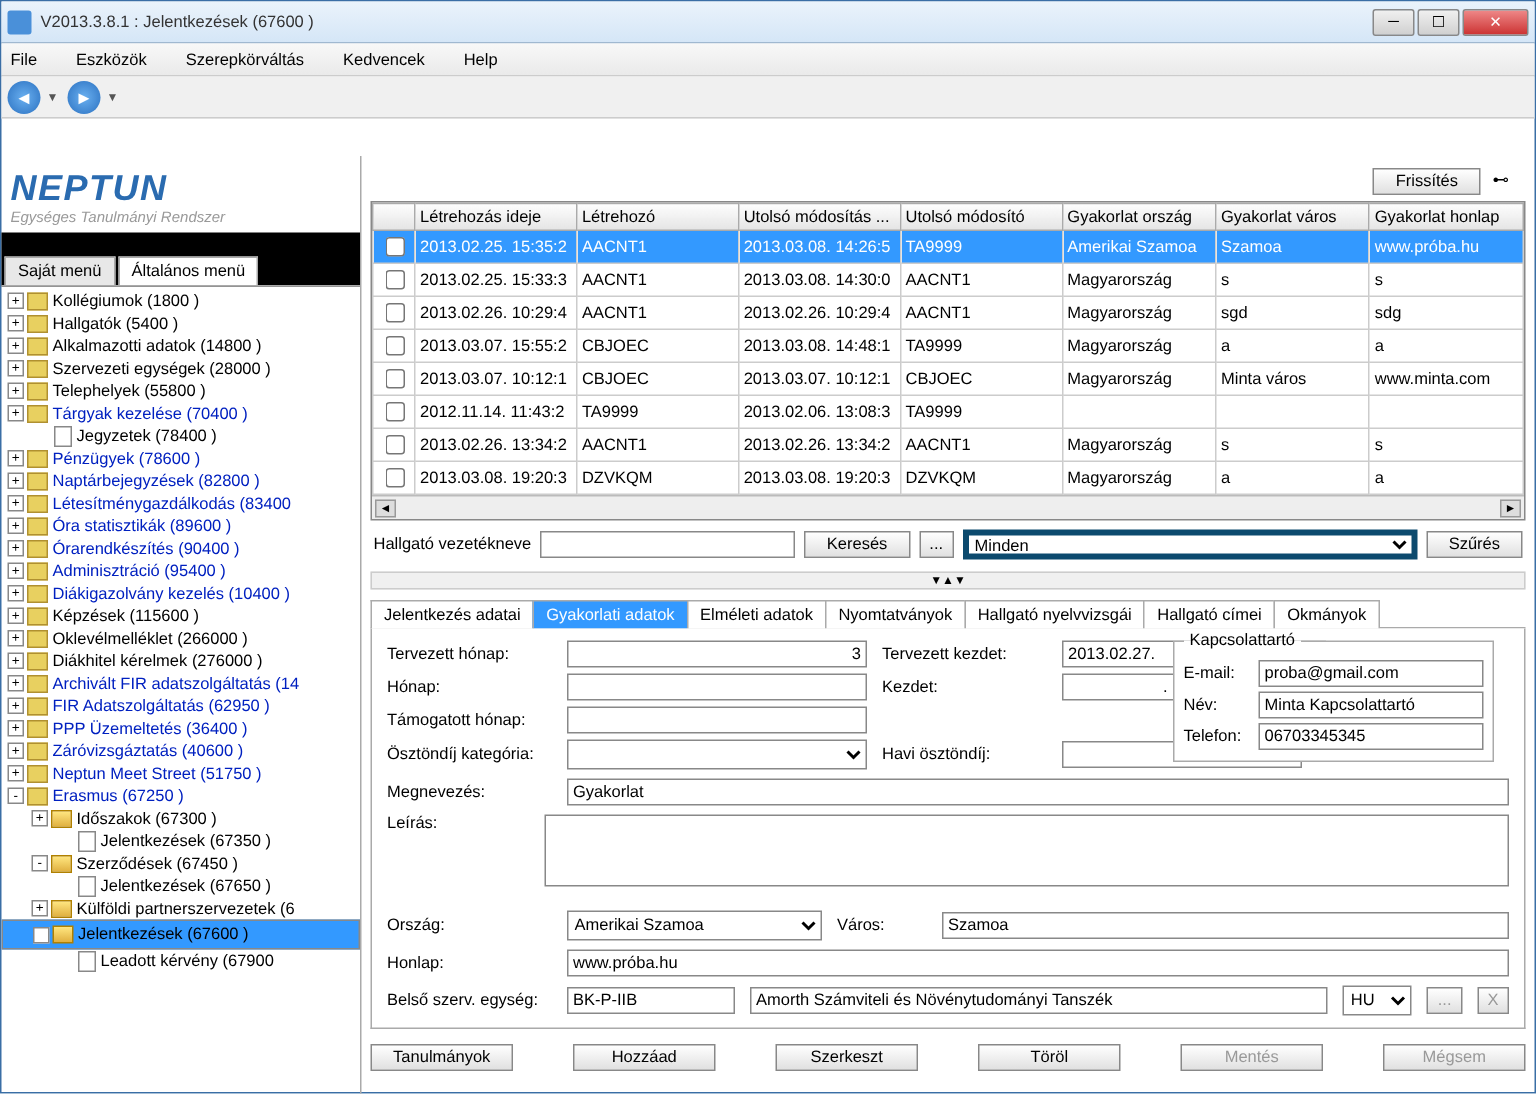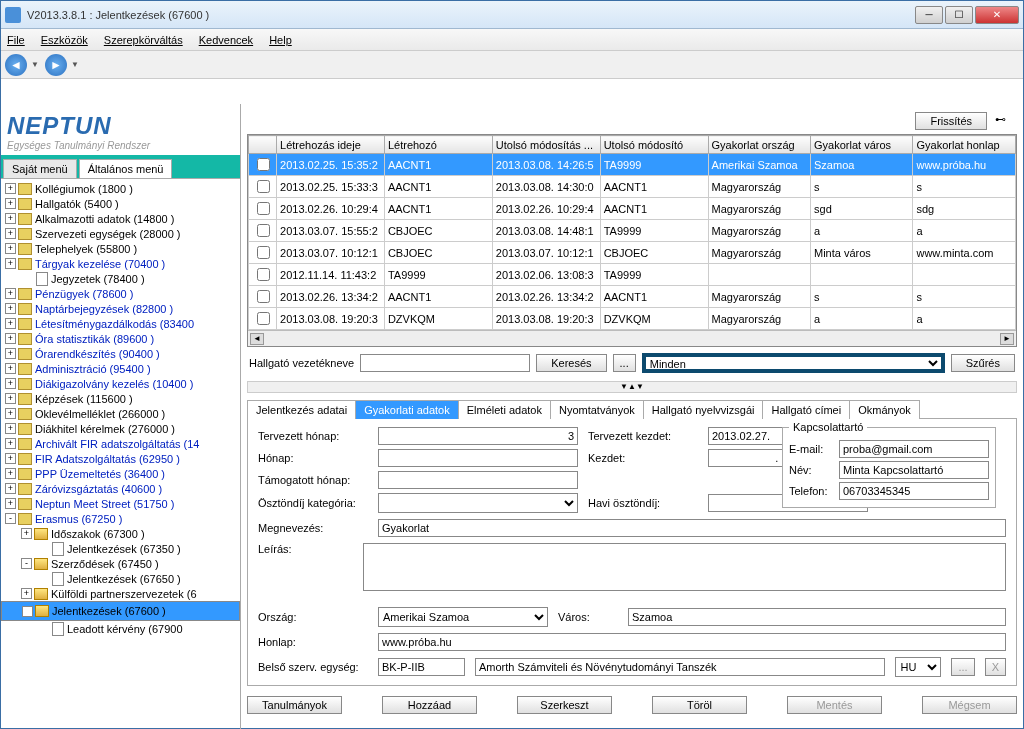--- a/index.html
+++ b/index.html
@@ -4,33 +4,33 @@
 <style>
 * { box-sizing: border-box; font-family: Tahoma, sans-serif; font-size: 11px; }
 body { margin: 0; background: #7aa5c8; overflow: hidden; }
 .window { width: 1024px; height: 729px; background: #fff; border: 1px solid #3a6ea5; position: relative; }
 .titlebar { height: 28px; background: linear-gradient(#eaf3fb,#d5e6f7); display: flex; align-items: center; padding: 0 4px; border-bottom: 1px solid #a0b8d0; }
 .titlebar .icon { width: 16px; height: 16px; background: #4a90d9; border-radius: 2px; margin-right: 6px; }
 .titlebar .title { flex: 1; color: #333; }
 .winbtns { display: flex; gap: 2px; }
 .winbtn { width: 28px; height: 18px; background: linear-gradient(#f0f0f0,#d0d0d0); border: 1px solid #888; border-radius: 2px; display: flex; align-items: center; justify-content: center; cursor: pointer; font-size: 10px; }
 .winbtn.close { background: linear-gradient(#e88,#c33); color: #fff; width: 44px; }
-.menubar { height: 22px; background: linear-gradient(#f8f8f8,#eaeaea); display: flex; align-items: center; padding: 4px 6px; gap: 16px; border-bottom: 1px solid #ccc; text-decoration: underline; }
+.menubar { height: 22px; background: linear-gradient(#f8f8f8,#eaeaea); display: flex; align-items: center; padding: 4px 6px; gap: 26px; border-bottom: 1px solid #ccc; }
 .menubar span { cursor: pointer; }
 .toolbar { height: 28px; background: #f0f0f0; border-bottom: 1px solid #ccc; display: flex; align-items: center; padding: 0 4px; gap: 4px; }
 .navbtn { width: 22px; height: 22px; border-radius: 11px; display: flex; align-items: center; justify-content: center; color: #fff; cursor: pointer; font-size: 12px; }
 .navbtn.back { background: radial-gradient(#6ab0f0,#2a70c0); }
 .navbtn.fwd { background: radial-gradient(#6ab0f0,#2a70c0); }
 .dd { width:10px; cursor:pointer; color:#555; font-size:8px;}
 .body { display: flex; height: 634px; margin-top: 25px; }
 .leftpane { width: 240px; border-right: 1px solid #aaa; display: flex; flex-direction: column; }
 .logo-area { padding: 8px 6px 4px 6px; }
 .logo-area .logo-main { font-size: 24px; font-weight: bold; font-style: italic; color: #2a6bb0; letter-spacing: 1px; }
 .logo-area .logo-sub { font-size: 10px; color: #999; font-style: italic; }
-.lefttabs { display: flex; border-bottom: 1px solid #aaa; background:#14b8a6; padding-top:4px;}
+.lefttabs { display: flex; border-bottom: 1px solid #aaa; background:#000000; padding-top:16px;}
 .lefttab { padding: 3px 8px; border: 1px solid #aaa; border-bottom: none; background: #fff; margin-left: 2px; cursor: pointer; font-size:11px;}
 .lefttab.inactive { background: #e8e8e8; }
 .tree { flex: 1; overflow-y: auto; overflow-x: auto; padding: 2px 0; white-space: nowrap; }
 .tree-row { display: flex; align-items: center; height: 15px; padding-left: 4px; cursor: pointer; }
 .tree-row .exp { width: 11px; height: 11px; border: 1px solid #888; background: #fff; display: inline-flex; align-items: center; justify-content: center; font-size: 9px; margin-right: 2px; line-height:1;}
 .tree-row .noexp { width:11px; margin-right:4px;}
 .tree-row .ticon { width: 14px; height: 12px; background: #e8d060; border: 1px solid #b09030; margin-right: 3px; }
 .tree-row .licon { width: 12px; height: 14px; background: #fff; border: 1px solid #888; margin-right: 3px; }
 .tree-row .folder { width:14px; height:12px; background:linear-gradient(#ffe680,#e0b040); border:1px solid #b08000; margin-right:3px;}
 .tree-row.sel { background: #3399ff; color: #fff; }
@@ -487,21 +487,21 @@
           <select class="sel" style="width:170px"><option>Amerikai Szamoa</option></select>
           <span style="width:60px">Város:</span>
           <input class="inp" style="flex: 1 1 0%;" value="Szamoa">
         </div>
         <div class="row2">
           <span class="lbl-col">Honlap:</span>
           <input class="inp" style="flex: 1 1 0%;" value="www.próba.hu">
         </div>
         <div class="row2">
           <span class="lbl-col">Belső szerv. egység:</span>
-          <input class="inp" style="width: 87px;" value="BK-P-IIB">
+          <input class="inp" style="width: 112px;" value="BK-P-IIB">
           <input class="inp" style="flex: 1 1 0%;" value="Amorth Számviteli és Növénytudományi Tanszék">
           <select class="sel" style="width:46px"><option>HU</option></select>
           <button class="btn disabled" style="padding:2px 6px">...</button>
           <button class="btn disabled" style="padding:2px 6px">X</button>
         </div>
       </div>
 
       <div class="bottom-btns">
         <button class="btn" style="width:100px">Tanulmányok</button>
         <button class="btn" style="width:100px">Hozzáad</button>

